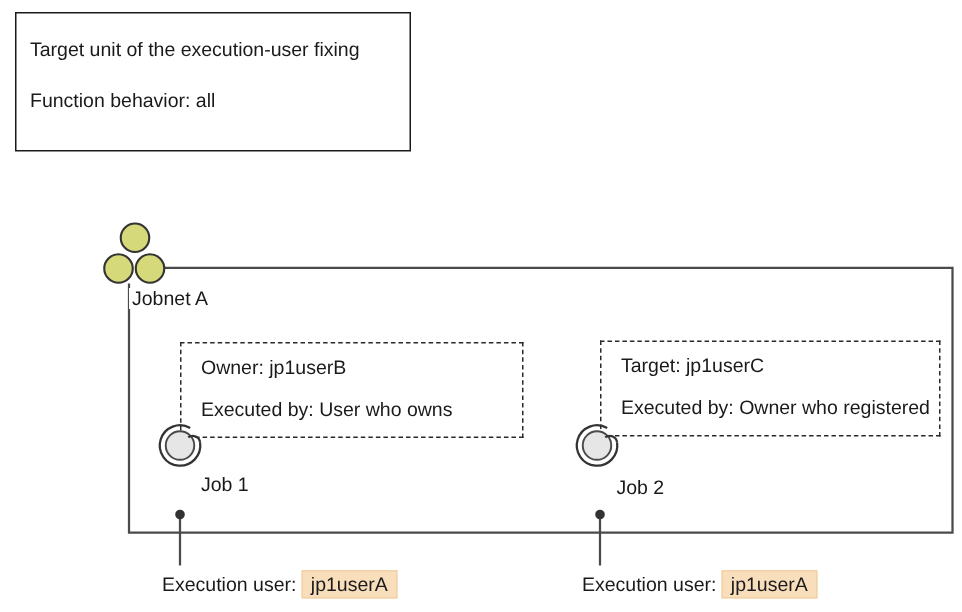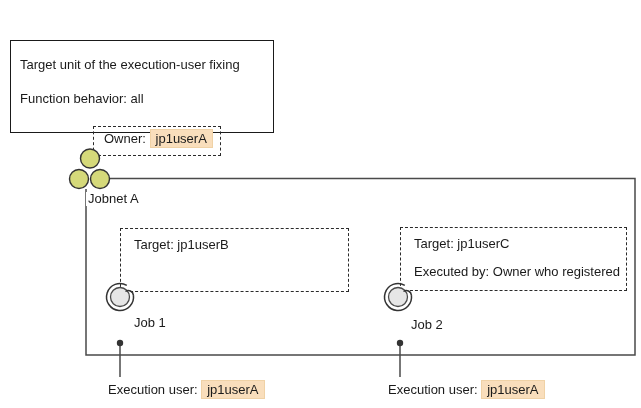--- a/index.html
+++ b/index.html
@@ -13,21 +13,21 @@
   .canvas{
     position:relative;width:641px;height:408px;background:#ffffff;overflow:hidden;
     font-family:"Liberation Sans",sans-serif;font-size:13px;color:#1a1a1a;
   }
   .overlay{position:absolute;left:0;top:0;width:641px;height:408px;pointer-events:none;}
   .layer-lines{z-index:1;}
   .layer-icons{z-index:3;}
 
   .info-box{
     position:absolute;left:10px;top:8px;width:243px;height:76px;
-    border:1.5px solid #1a1a1a;background:#fff;padding:15px 10px 0 9px;z-index:2;margin-top:32px;
+    border:1.5px solid #1a1a1a;background:#fff;padding:15px 10px 0 9px;z-index:2;
   }
   .info-line{min-height:17px;line-height:17px;white-space:nowrap;}
 
   .dashed-box{
     position:absolute;border:1.5px dashed #2a2a2a;background:transparent;z-index:2;
   }
   .owner-box-jobnet{left:93px;top:126px;width:116px;height:24px;padding:4px 0 0 10px;white-space:nowrap;}
   .job-box-1{left:120px;top:228px;width:214px;height:54px;padding:8px 0 0 13px;}
   .job-box-2{left:400px;top:227px;width:212px;height:54px;padding:8px 0 0 13px;}
   .job-box-line{line-height:15px;white-space:nowrap;}
@@ -66,27 +66,24 @@
     <circle class="dot" cx="120" cy="343" r="3.2"></circle>
     <circle class="dot" cx="400" cy="343" r="3.2"></circle>
   </svg>
 
   <div class="info-box">
     <div class="info-line">Target unit of the execution-user fixing</div>
     <div class="info-line"></div>
     <div class="info-line">Function behavior: all</div>
   </div>
 
-  <div class="dashed-box owner-box-jobnet">
-    <span>Owner:</span>
-    <span class="highlight">jp1userA</span>
-  </div>
 
   <div class="dashed-box job-box-1">
-    <div class="job-box-line">Target: jp1userB</div>
+    <div class="job-box-line">Owner: jp1userB</div>
+    <div class="job-box-line">Executed by: User who owns</div>
   </div>
 
   <div class="dashed-box job-box-2">
     <div class="job-box-line">Target: jp1userC</div>
     <div class="job-box-line">Executed by: Owner who registered</div>
   </div>
 
   <div class="unit-label jobnet-label">Jobnet A</div>
   <div class="unit-label job1-label">Job 1</div>
   <div class="unit-label job2-label">Job 2</div>

